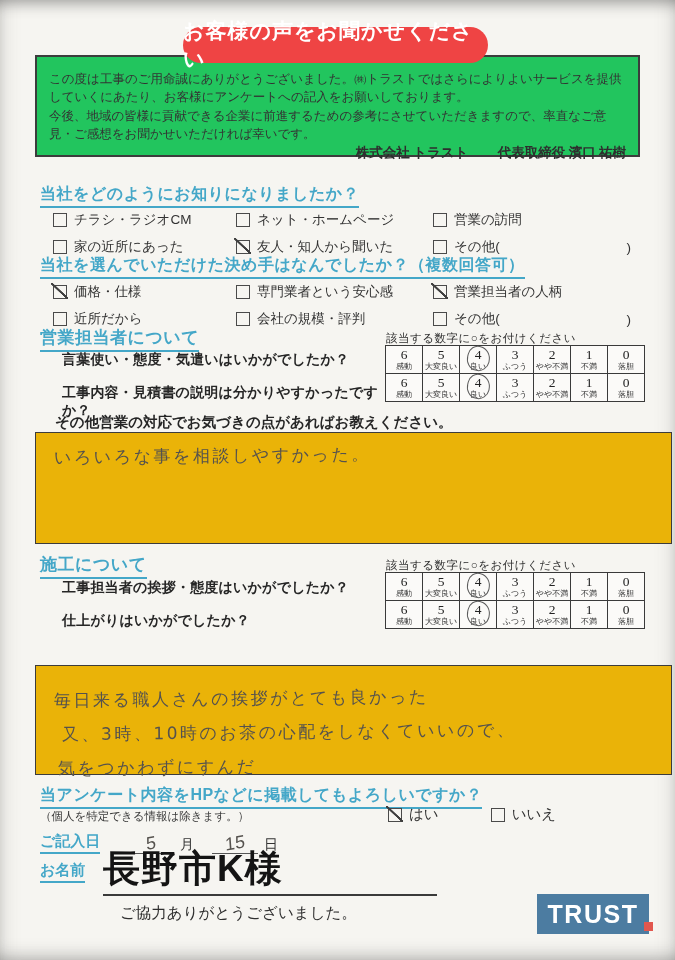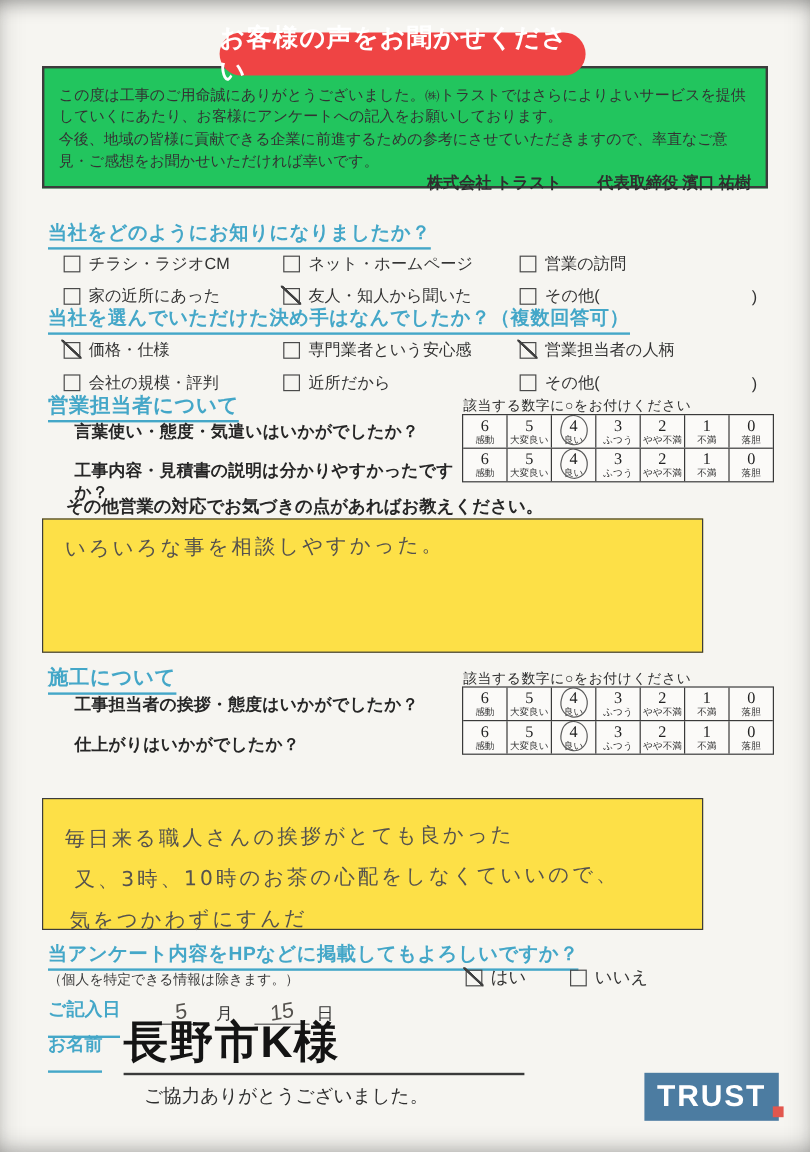--- a/index.html
+++ b/index.html
@@ -47,33 +47,33 @@
   .rcell{flex:1;border-left:1px solid #3a3a3a;position:relative;display:flex;flex-direction:column;
          align-items:center;justify-content:center;}
   .rcell:first-child{border-left:none;}
   .rnum{font-family:"Liberation Serif",serif;font-size:13.5px;line-height:13px;color:#222;}
   .rlabel{font-size:8px;color:#333;line-height:9px;white-space:nowrap;margin-top:1px;}
   .circle{position:absolute;left:50%;top:0;width:21px;height:23px;margin-left:-11px;
           border:1.8px solid #5c5c5c;border-radius:48% 60% 52% 55%;transform:rotate(14deg);}
 
   .question{position:absolute;font-size:14px;font-weight:600;color:#262626;letter-spacing:.2px;}
   .commentlabel{position:absolute;font-size:14.5px;font-weight:bold;color:#262626;}
-  .commentbox{position:absolute;left:35px;width:551px;border:1.5px solid #3c3c3c;background:#fde047;
+  .commentbox{position:absolute;left:35px;width:637px;border:1.5px solid #3c3c3c;background:#eab308;
               box-sizing:border-box;padding:10px 18px;}
   .hw{color:#55524e;font-size:17px;letter-spacing:2.5px;transform:rotate(-.6deg);
       font-family:"DejaVu Sans",sans-serif;}
   .hw-line{line-height:34px;white-space:nowrap;}
 
   
   .pubnote{position:absolute;font-size:11.5px;color:#3b3b3b;}
-  .pubopts{position:absolute;display:flex;gap:36px;font-size:14.5px;color:#333;}
+  .pubopts{position:absolute;display:flex;gap:52px;font-size:14.5px;color:#333;}
 
   
   .fieldlabel{position:absolute;color:#44a7c8;font-weight:bold;font-size:15px;
-              border-bottom:2px solid #44a7c8;padding-bottom:12px;}
+              border-bottom:2px solid #44a7c8;padding-bottom:1px;}
   .dateline{position:absolute;left:128px;top:833px;display:flex;align-items:flex-end;
             font-size:14px;color:#333;}
   .dslot{display:inline-block;width:46px;border-bottom:1.5px solid #555;text-align:center;
          margin-right:6px;}
   .dslot .hwdigit{display:inline-block;color:#55524e;font-size:18px;transform:rotate(-10deg) skewX(-6deg);
          line-height:20px;}
   .dsuffix{margin-right:18px;}
   .namevalue{position:absolute;left:103px;top:849px;width:334px;text-align:left;
              font-size:37px;font-weight:900;color:#141414;border-bottom:2px solid #3a3a3a;
              padding-bottom:4px;letter-spacing:1px;line-height:1.1;}
@@ -142,25 +142,25 @@
     <label class="opt">
       <span class="cb"></span>
       <span>専門業者という安心感</span>
     </label>
     <label class="opt">
       <span class="cb checked"></span>
       <span>営業担当者の人柄</span>
     </label>
     <label class="opt">
       <span class="cb"></span>
+      <span>近所だから</span>
+    </label>
+    <label class="opt">
+      <span class="cb"></span>
       <span>会社の規模・評判</span>
-    </label>
-    <label class="opt">
-      <span class="cb"></span>
-      <span>近所だから</span>
     </label>
     <label class="opt">
       <span class="cb"></span>
       <span>その他(</span>
       <span class="paren-close">)</span>
     </label>
   </div>
 
   <div class="h-teal h17" style="left:40px;top:326px;">営業担当者について</div>
   <div class="rcaption" style="left:386px;top:331px;">該当する数字に○をお付けください</div>

